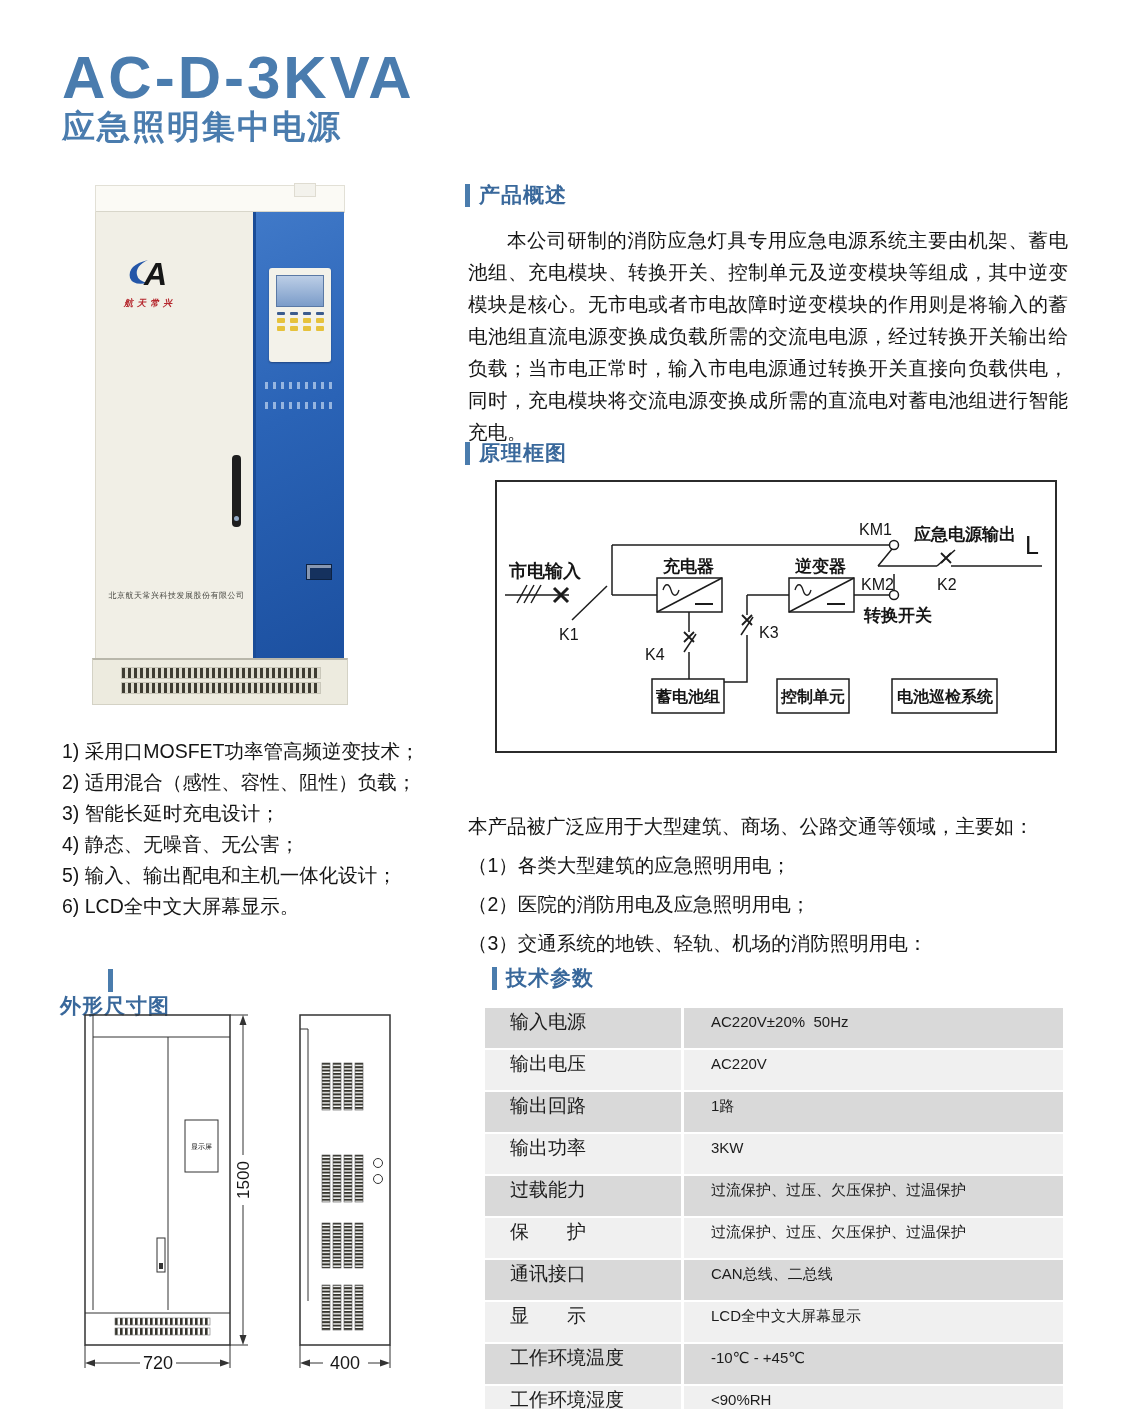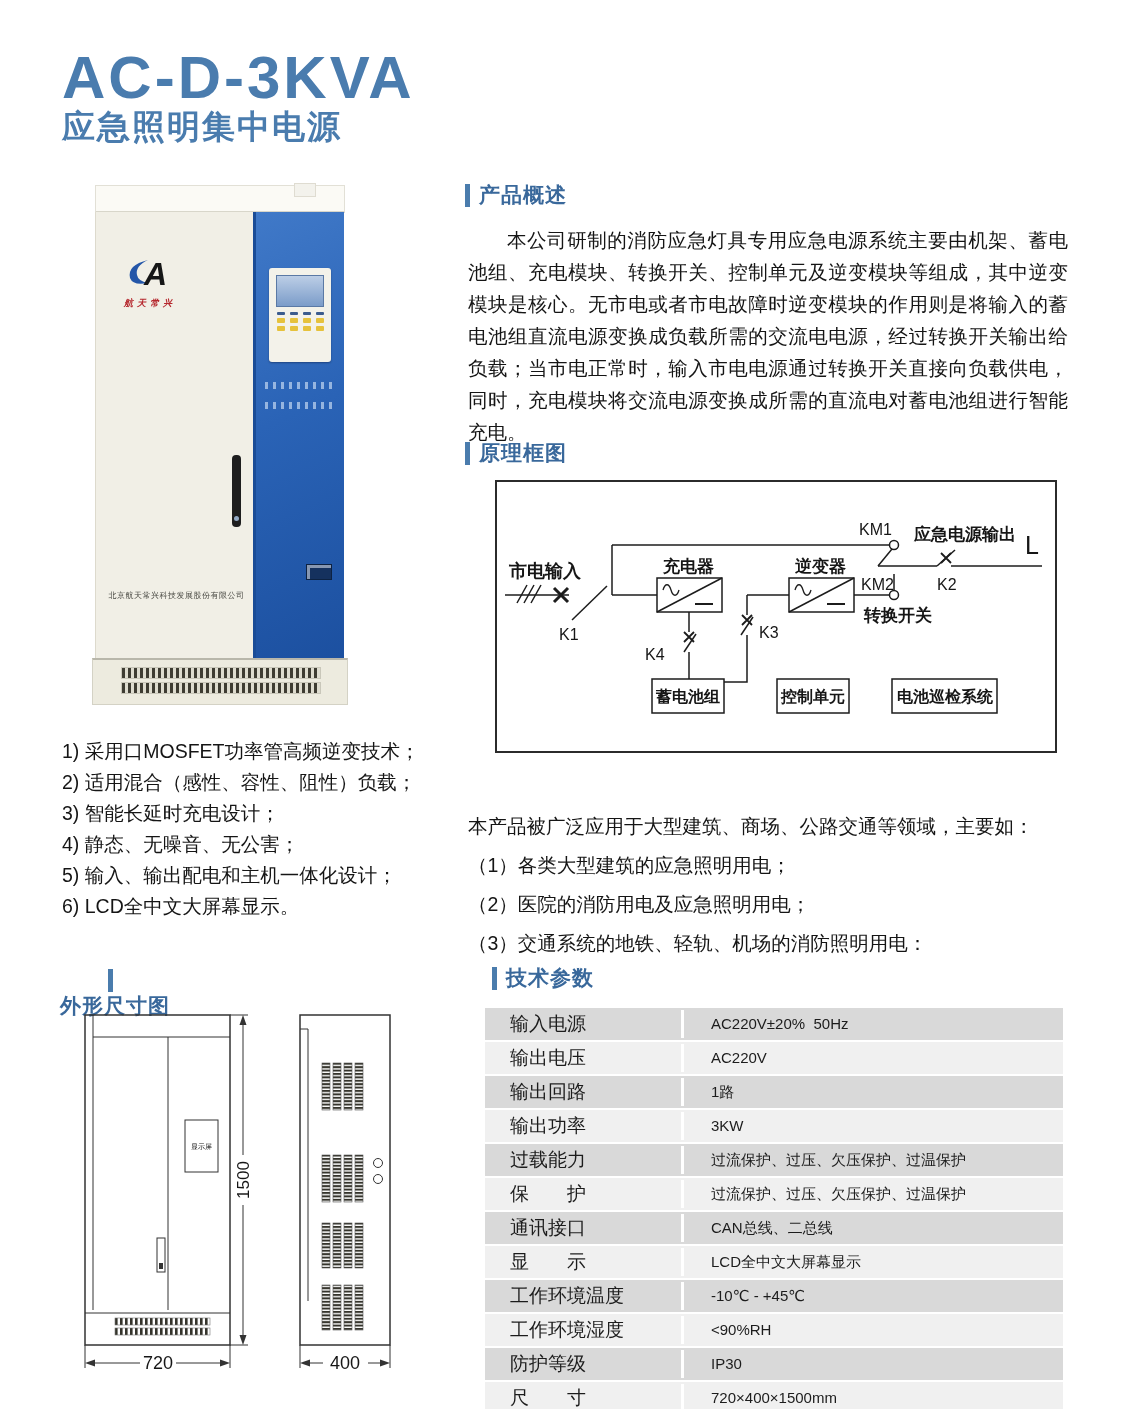--- a/index.html
+++ b/index.html
@@ -59,21 +59,21 @@
   .cab-base{position:absolute;left:7px;top:478px;width:254px;height:44px;background:#edebdf;
             border:1px solid #d4d2c5;border-top:2px solid #b9b7ab;}
   .vent-row{position:absolute;left:28px;width:198px;height:10px;
             background:repeating-linear-gradient(90deg,#3e3c32 0 3px,#dedccf 3px 6px);border:1px solid #c9c7ba;}
 
   
   .dims-svg{position:absolute;left:60px;top:1005px;}
 
   
   .spec-table{position:absolute;left:485px;top:1008px;width:578px;}
-  .spec-row{display:flex;height:32px;margin-bottom:2px;align-items:center;}
+  .spec-row{display:flex;height:40px;margin-bottom:2px;}
   .spec-row:nth-child(odd){background:#d9d9d9;}
   .spec-row:nth-child(even){background:#f0f0f0;}
   .spec-row .lbl{width:188px;padding-left:25px;box-sizing:border-box;font-size:19px;line-height:28px;color:#1c1c1c;}
   .spec-row .val{flex:1;border-left:3px solid #ffffff;padding-left:27px;font-size:15px;line-height:28px;
                  color:#1c1c1c;white-space:pre-wrap;margin-left:8px;}
 
   svg text{font-family:"Liberation Sans","DejaVu Sans",sans-serif;fill:#161616;}
 </style>
 </head>
 <body>

